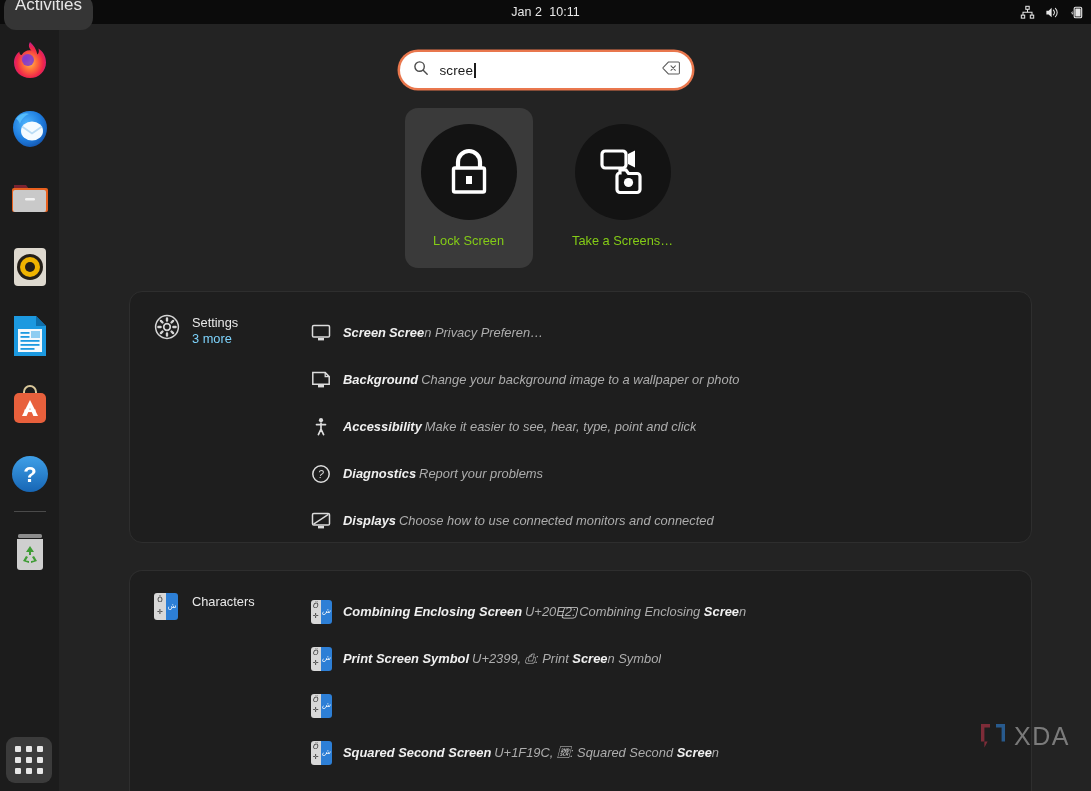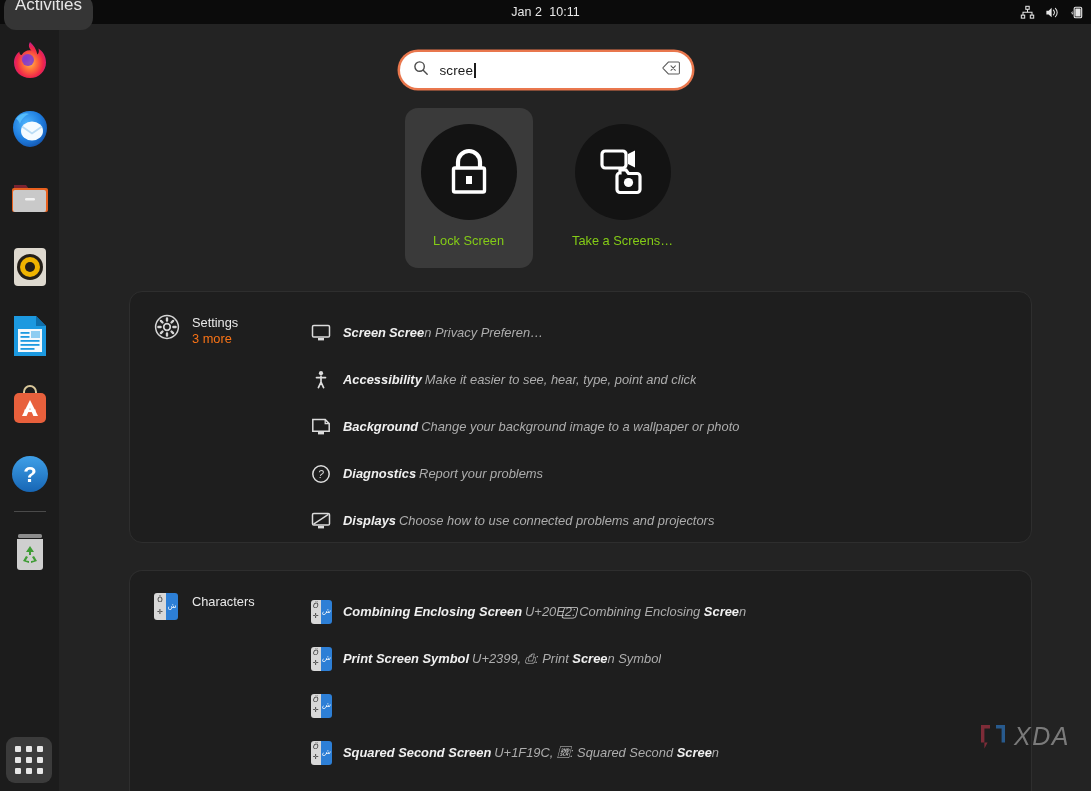--- a/index.html
+++ b/index.html
@@ -152,21 +152,21 @@
   #card-characters { top:570px; height:221px; border-bottom:none; border-bottom-left-radius:0; border-bottom-right-radius:0; }
 
   .provider {
     flex:0 0 178px;
     padding:22px 0 0 24px;
     display:flex; align-items:flex-start; gap:12px;
   }
   .provider-icon { flex:0 0 auto; width:26px; height:26px; }
   .provider-text { padding-top:1px; }
   .provider-name { font-size:12.8px; color:#e9e9e9; line-height:16px; }
-  .provider-more { font-size:12.8px; color:#f97316; line-height:16px; }
+  .provider-more { font-size:12.8px; color:#7dd3fc; line-height:16px; }
 
   .rows { flex:1 1 auto; padding-top:17px;font-style:italic; }
   .row {
     display:flex; align-items:center;
     height:47px;
     padding-left:2px;
   }
   .row-icon {
     flex:0 0 auto; width:22px; height:22px;
     margin-right:11px;
@@ -195,24 +195,23 @@
   }
   .char-icon .r {
     flex:1 1 50%; background:#2d7fd6; color:#ffffff;
     display:flex; align-items:center; justify-content:center;
     font-family:"DejaVu Sans", sans-serif;
   }
 
   
   #xda {
     position:absolute; right:21px; bottom:40px;
-    display:flex; align-items:center; gap:6px;
+    display:flex; align-items:flex-start; gap:6px;
     opacity:.72;
     z-index:20;
-    font-style:italic;
   }
   #xda-text {
     font-size:25px;
     letter-spacing:1.5px;
     color:#9d9d9d;
     font-family:"Liberation Sans", sans-serif;
   }
 </style>
 </head>
 <body>
@@ -442,57 +441,57 @@
             <rect x="1.5" y="2.5" width="17" height="11.5" rx="1.3" fill="none" stroke="#dcdcdc" stroke-width="1.5"></rect>
             <rect x="7" y="15" width="6" height="2.4" fill="#dcdcdc"></rect>
           </svg>
       </span>
       <span class="row-text"><span class="t">Screen</span><span class="hl">Scree</span><span>n Privacy Preferen…</span></span>
     </div>
 
     <div class="row">
       <span class="row-icon">
         <svg width="20" height="20" viewBox="0 0 20 20">
-            <circle cx="10" cy="3.2" r="2.1" fill="#dcdcdc"></circle>
-            <path d="M10 6.2v6M5.5 7.6h9M10 12.2l-2.6 5.4M10 12.2l2.6 5.4" stroke="#dcdcdc" stroke-width="1.7" stroke-linecap="round" fill="none"></path>
-          </svg>
-      </span>
-      <span class="row-text"><span class="t">Accessibility</span><span>Make it easier to see, hear, type, point and click</span></span>
-    </div>
-
-    <div class="row">
-      <span class="row-icon">
-        <svg width="20" height="20" viewBox="0 0 20 20">
             <path d="M1.8 2.6h12.4l4 4v7.6H1.8z" fill="none" stroke="#dcdcdc" stroke-width="1.5"></path>
             <path d="M14.2 2.6v4h4" fill="none" stroke="#dcdcdc" stroke-width="1.3"></path>
             <rect x="7" y="15" width="6" height="2.4" fill="#dcdcdc"></rect>
           </svg>
       </span>
       <span class="row-text"><span class="t">Background</span><span>Change your background image to a wallpaper or photo</span></span>
+    </div>
+
+    <div class="row">
+      <span class="row-icon">
+        <svg width="20" height="20" viewBox="0 0 20 20">
+            <circle cx="10" cy="3.2" r="2.1" fill="#dcdcdc"></circle>
+            <path d="M10 6.2v6M5.5 7.6h9M10 12.2l-2.6 5.4M10 12.2l2.6 5.4" stroke="#dcdcdc" stroke-width="1.7" stroke-linecap="round" fill="none"></path>
+          </svg>
+      </span>
+      <span class="row-text"><span class="t">Accessibility</span><span>Make it easier to see, hear, type, point and click</span></span>
     </div>
 
     <div class="row">
       <span class="row-icon">
         <svg width="20" height="20" viewBox="0 0 20 20">
             <circle cx="10" cy="10" r="8.2" fill="none" stroke="#dcdcdc" stroke-width="1.5"></circle>
             <text x="10" y="14.2" font-family="Liberation Sans, sans-serif" font-size="10.5" fill="#dcdcdc" text-anchor="middle">?</text>
           </svg>
       </span>
       <span class="row-text"><span class="t">Diagnostics</span><span>Report your problems</span></span>
     </div>
 
     <div class="row">
       <span class="row-icon">
         <svg width="20" height="20" viewBox="0 0 20 20">
             <rect x="1.5" y="2.5" width="17" height="11.5" rx="1.3" fill="none" stroke="#dcdcdc" stroke-width="1.5"></rect>
             <path d="M2.6 13.2L17.4 3.4" stroke="#dcdcdc" stroke-width="1.4"></path>
             <rect x="7" y="15" width="6" height="2.4" fill="#dcdcdc"></rect>
           </svg>
       </span>
-      <span class="row-text"><span class="t">Displays</span><span>Choose how to use connected problems and projectors</span></span>
+      <span class="row-text"><span class="t">Displays</span><span>Choose how to use connected monitors and connected</span></span>
     </div>
 
   </div>
 </div>
 
 <div class="result-card" id="card-characters">
   <div class="provider">
     <span class="provider-icon">
       <span class="char-icon" style="width:24px;height:27px">
         <span class="l">

